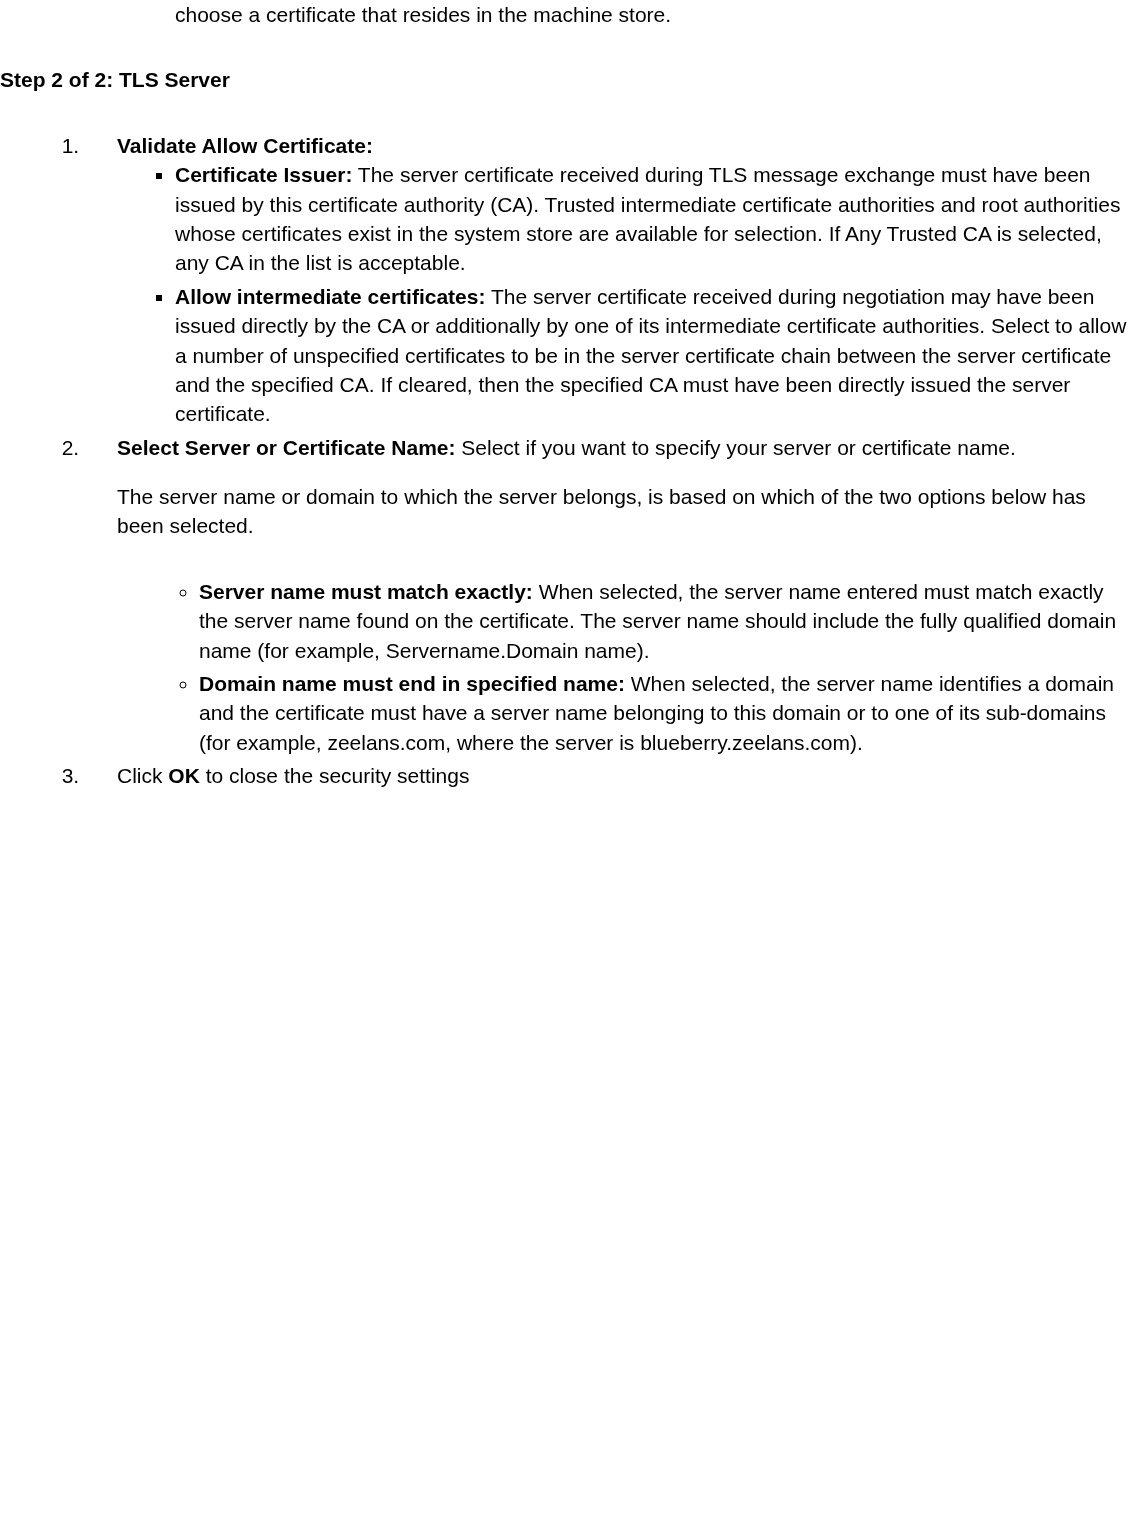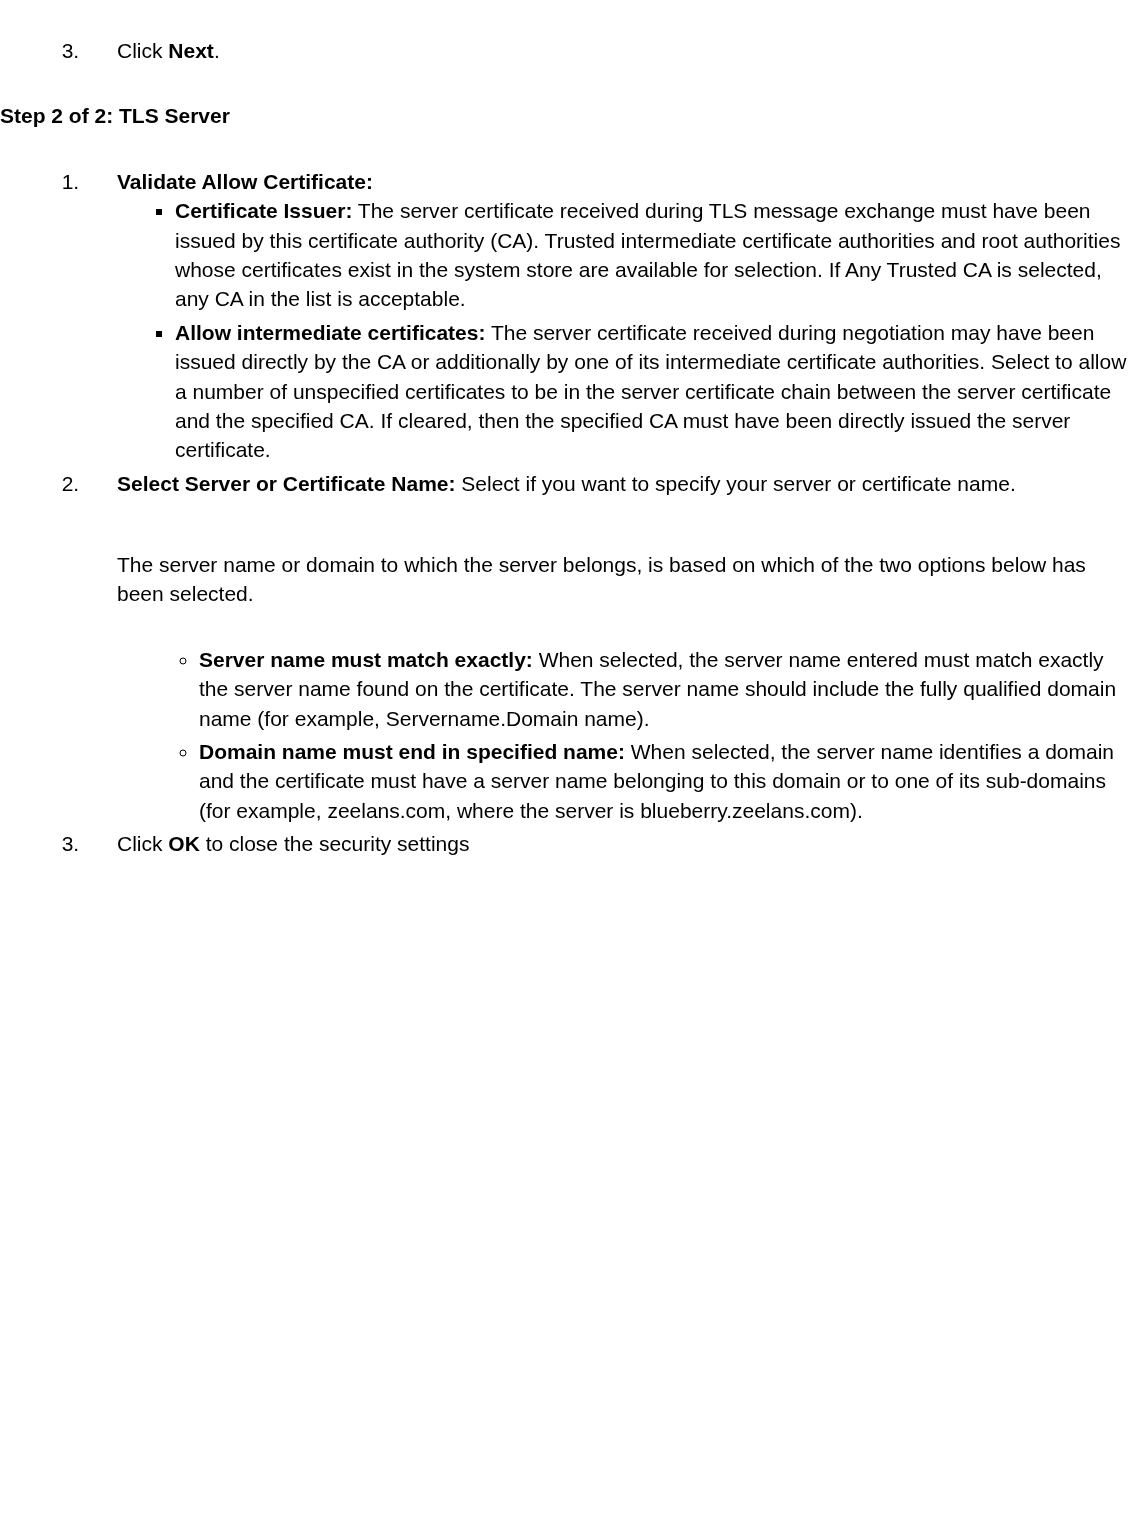--- a/index.html
+++ b/index.html
@@ -64,43 +64,39 @@
     }
     .heading {
       font-weight: bold;
       margin-top: 36px;
       margin-bottom: 36px;
     }
     .intro {
       margin-bottom: 36px;
     }
     .para {
-      margin-top: 52px;
+      margin-top: 20px;
       margin-bottom: 36px;
     }
     .note {
       margin-top: 36px;
       margin-bottom: 36px;
     }
     b {
       font-weight: bold;
     }
   </style>
 </head>
 <body>
 
 <div class="content">
 
+  <div style="padding-left: 175px;">choose a certificate that resides in the machine store.</div>
 
 
-  <ol class="numbered-list top-step3 step3-top" start="3">
-    <li>
-      <span>Click </span><b>Next</b><span>.</span>
-    </li>
-  </ol>
 
   <div class="heading">Step 2 of 2: TLS Server</div>
 
 
   <ol class="numbered-list">
     <li>
       <b>Validate Allow Certificate:</b>
       <ul class="square-list">
         <li>
           <b>Certificate Issuer:</b><span> The server certificate received during TLS message exchange must have been issued by this certificate authority (CA). Trusted intermediate certificate authorities and root authorities whose certificates exist in the system store are available for selection. If Any Trusted CA is selected, any CA in the list is acceptable.</span>

